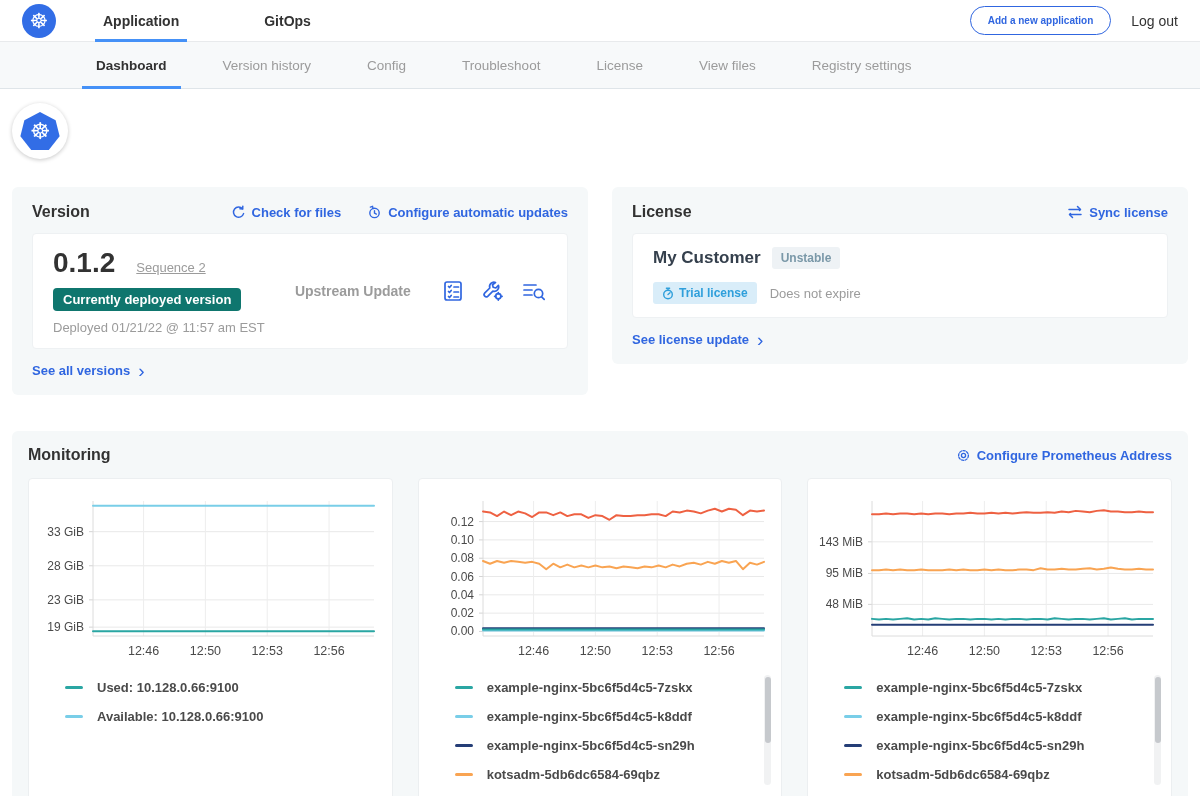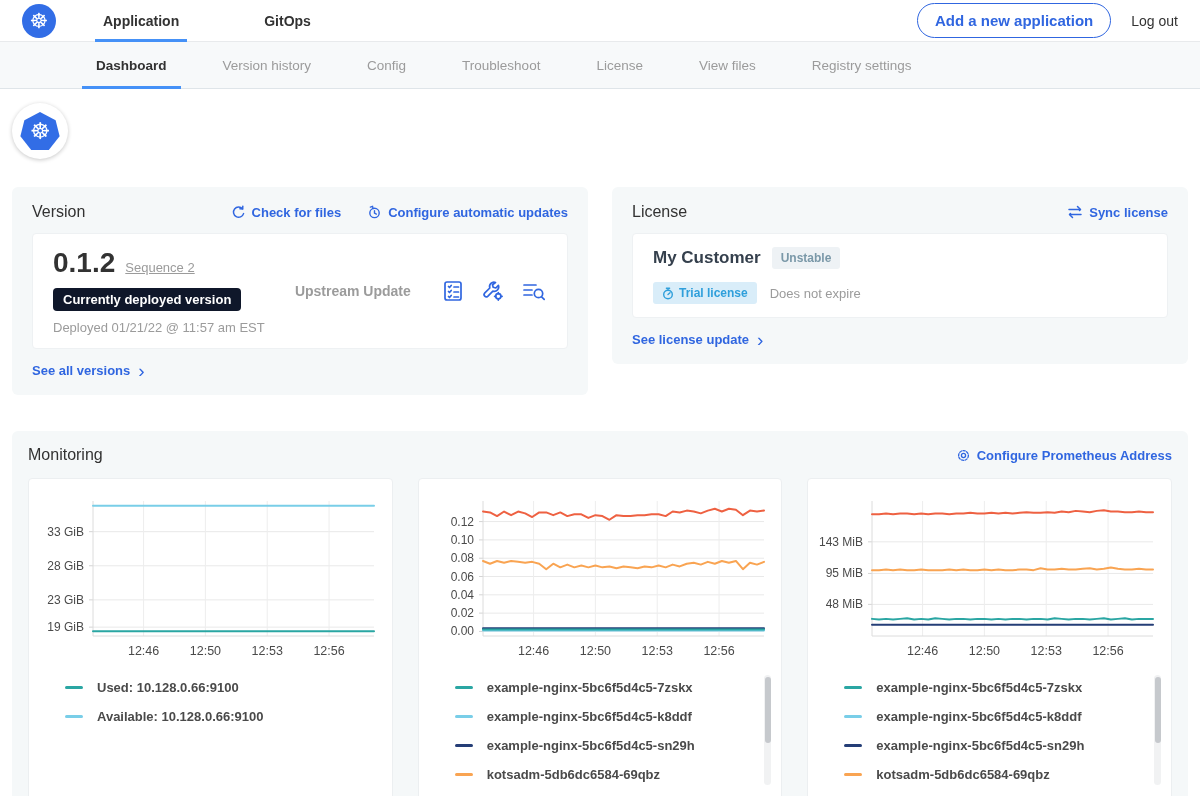--- a/index.html
+++ b/index.html
@@ -8,21 +8,21 @@
     width:1200px; height:796px; position:relative; overflow:hidden;
     background:#fff; font-family:"Liberation Sans","DejaVu Sans",sans-serif; color:#323232;
   }
   
   .topnav { height:42px; display:flex; align-items:center; padding:0 22px; border-bottom:1px solid #e8eaec; background:#fff; }
   .brand { width:34px; height:34px; border-radius:50%; background:#326de6; color:#fff; display:flex; align-items:center; justify-content:center; font-size:21px; flex:none; }
   .topnav-tabs { display:flex; height:42px; margin-left:28px;gap:47px; }
   .topnav-tab { position:relative; display:flex; align-items:center; padding:0 19px; font-size:14px; font-weight:600; color:#323232; cursor:pointer; }
   .topnav-tab.active::after { content:""; position:absolute; left:11px; right:11px; bottom:0; height:3px; background:#4591f7; }
   .topnav-right { margin-left:auto; display:flex; align-items:center; gap:20px; }
-  .add-app-btn { border:1px solid #3066e0; color:#3066e0; background:#fff; font-weight:700; font-size:15px; padding:8px 17px; border-radius:18px; cursor:pointer; font-family:inherit; }
+  .add-app-btn { border:1px solid #3066e0; color:#3066e0; background:#fff; font-weight:700; font-size:10px; padding:8px 17px; border-radius:18px; cursor:pointer; font-family:inherit; }
   .logout { font-size:14px; font-weight:500; color:#323232; cursor:pointer; }
   
   .subnav { height:47px; background:#f7f9fa; border-bottom:1px solid #dfe5e9; display:flex; padding-left:68px; }
   .subnav-tab { position:relative; display:flex; align-items:center; padding:0 28px; font-size:13.5px; font-weight:500; color:#9b9b9b; cursor:pointer; }
   .subnav-tab.active { color:#323232; font-weight:700; }
   .subnav-tab.active::after { content:""; position:absolute; left:14px; right:14px; bottom:-1px; height:3px; background:#4591f7; }
   
   .app-header { display:flex; align-items:flex-start; padding:14px 24px 16px 12px; }
   .app-icon { width:56px; height:56px; border-radius:50%; background:#fff; box-shadow:0 1px 4px rgba(0,0,0,.22); display:flex; align-items:center; justify-content:center; flex:none; }
   .heptagon { width:40px; height:38px; background:#326de6; clip-path:polygon(50% 0,89% 22%,99% 64%,72% 100%,28% 100%,1% 64%,11% 22%); display:flex; align-items:center; justify-content:center; color:#fff; font-size:23px; }
@@ -31,28 +31,28 @@
   .status-row { display:flex; align-items:center; font-size:14px; color:#9b9b9b; }
   .status-dot { width:8px; height:8px; border-radius:50%; background:#44c586; margin-right:7px; }
   .vdiv { width:1px; height:14px; background:#d8d8d8; margin:0 11px; }
   .blue-link { color:#3066e0; font-weight:700; font-size:13px; cursor:pointer; display:inline-flex; align-items:center; gap:6px; }
   
   .cards-row { display:flex; gap:24px; padding:12px 12px 0; align-items:flex-start; }
   .card { background:#f5f8f9; border-radius:6px; padding:16px 20px; }
   .version-card { width:576px; flex:none; }
   .license-card { flex:1; }
   .card-header { display:flex; align-items:center; }
-  .card-title { font-size:16px; font-weight:400; color:#323232; }
+  .card-title { font-size:16px; font-weight:700; color:#323232; }
   .card-actions { margin-left:auto; display:flex; gap:26px; }
   .inner-box { background:#fff; border:1px solid #eef1f3; border-radius:4px; margin-top:12px; padding:13px 20px; }
   .version-box { display:flex; align-items:center; }
-  .version-number-row { display:flex; align-items:baseline; gap:10px; }
+  .version-number-row { display:flex; align-items:baseline; gap:21px; }
   .version-number { font-size:28px; font-weight:700; color:#323232; }
   .sequence { font-size:13px; color:#9b9b9b;text-decoration:underline; }
-  .deployed-badge { display:inline-block; margin-top:9px; background:#0f172a; color:#fff; font-size:13px; font-weight:700; padding:4px 10px; border-radius:4px; }
+  .deployed-badge { display:inline-block; margin-top:9px; background:#0f766e; color:#fff; font-size:13px; font-weight:700; padding:4px 10px; border-radius:4px; }
   .deployed-at { margin-top:9px; font-size:13px; color:#9b9b9b; }
   .upstream { flex:1; text-align:center; color:#9b9b9b; font-weight:700; font-size:14px; }
   .version-icons { display:flex; gap:16px; align-items:center; }
   .see-link { margin-top:14px; }
   .chev { font-size:19px; font-weight:400; line-height:10px; margin-left:2px; }
   .customer-row { display:flex; align-items:center; }
   .customer { font-size:17px; font-weight:700; color:#35404d; }
   .unstable-badge { background:#eef2f5; color:#7a98a8; font-size:12px; font-weight:600; padding:4px 9px; border-radius:3px; margin-left:11px; }
   .license-row2 { display:flex; align-items:center; margin-top:13px; }
   .trial-badge { background:#d9edf9; color:#2f9fdb; font-size:12px; font-weight:700; padding:4px 9px; border-radius:3px; display:inline-flex; align-items:center; gap:5px; }

